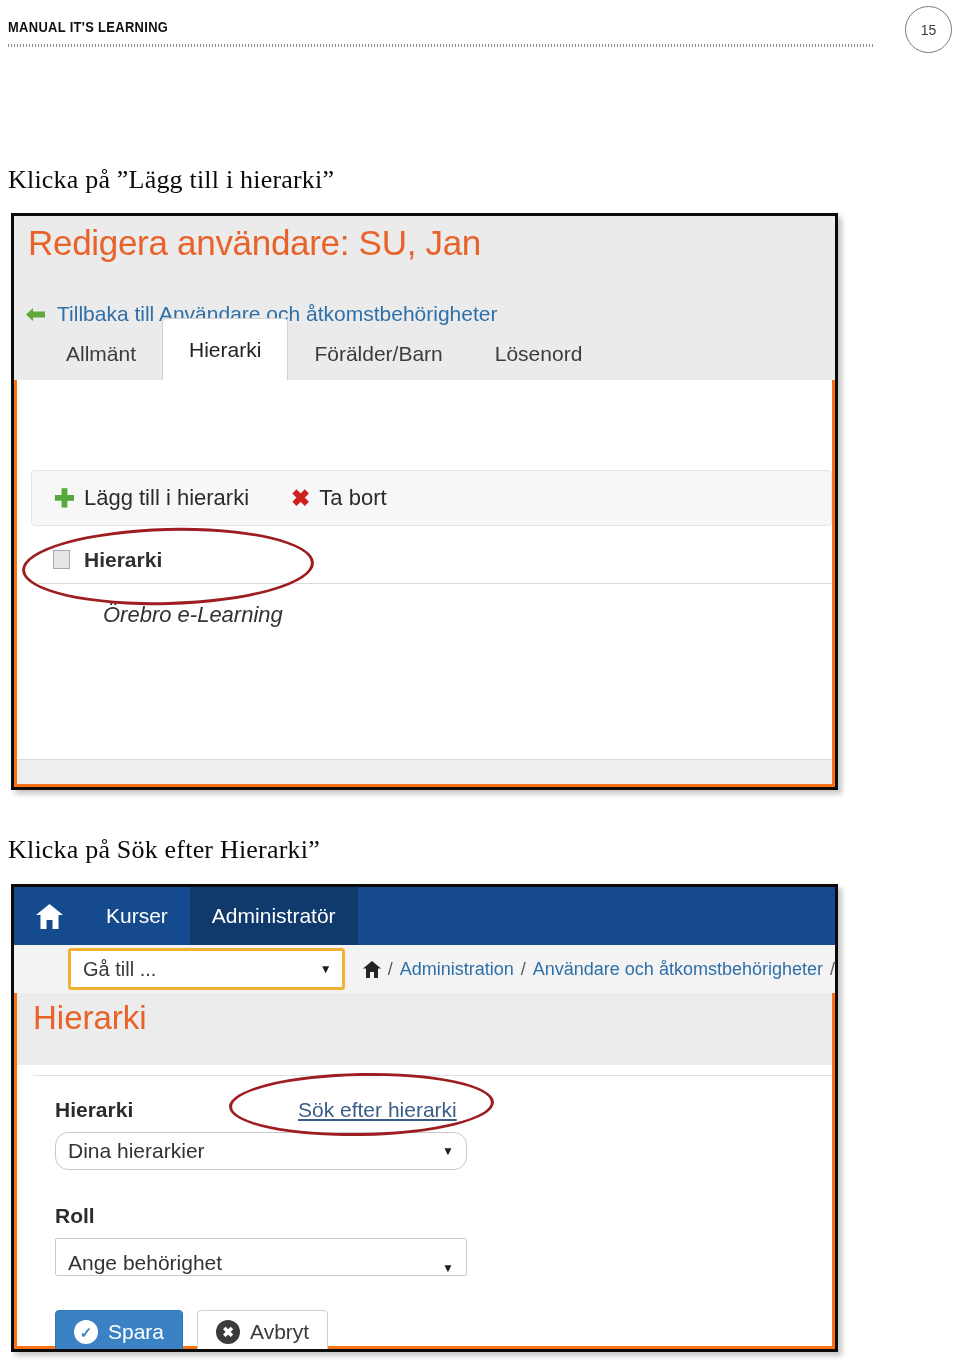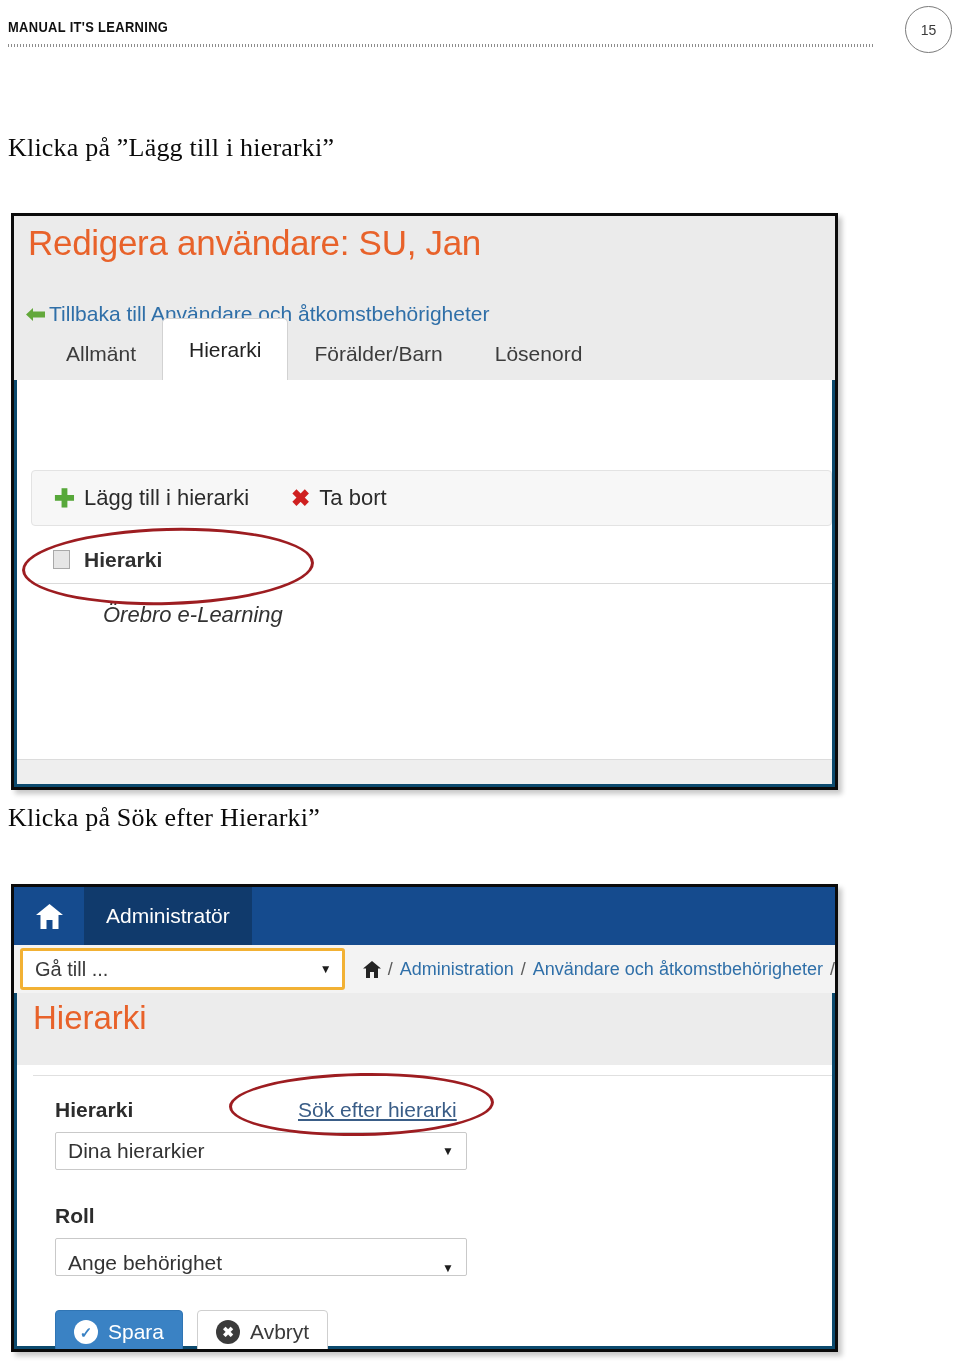--- a/index.html
+++ b/index.html
@@ -62,28 +62,29 @@
   }
 
   
   .doc-line {
     position: absolute;
     font-family: "Liberation Serif", serif;
     font-size: 26px;
     color: #0a0a0a;
     white-space: nowrap;
     letter-spacing: 0.2px;
+    margin-top: 32px;
   }
   #line-1 { left: 8px; top: 133px; }
   #line-2 { left: 8px; top: 803px; }
 
   
   .shot {
     position: absolute;
-    background: #0c4a6e;
+    background: #f97316;
     border: 3px solid #0b0b0b;
     box-sizing: border-box;
     box-shadow: 4px 4px 5px rgba(0,0,0,0.22);
     overflow: hidden;
     font-family: "Liberation Sans", sans-serif;
   }
   #shot-1 { left: 11px; top: 213px; width: 827px; height: 577px; }
   #shot-2 { left: 11px; top: 884px; width: 827px; height: 468px; }
 
   
@@ -102,21 +103,21 @@
     color: #e8622a;
     letter-spacing: -0.3px;
     white-space: nowrap;
   }
   .s1-back {
     position: absolute;
     left: 12px;
     top: 86px;
     display: flex;
     align-items: center;
-    gap: 4px;
+    gap: 12px;
     white-space: nowrap;
   }
   .back-arrow {
     width: 19px;
     height: 15px;
     display: block;
   }
   .s1-back-label {
     font-size: 21px;
     color: #2f6fa8;
@@ -287,20 +288,21 @@
   .s2-toolstrip {
     position: absolute;
     left: 0;
     top: 58px;
     width: 100%;
     height: 48px;
     background: #f3f3f3;
     display: flex;
     align-items: center;
     box-sizing: border-box;
+    padding-left: 48px;
   }
   .goto-select {
     margin-left: 6px;
     width: 330px;
     height: 42px;
     background: #ffffff;
     border: 3px solid #f2b134;
     border-radius: 3px;
     box-sizing: border-box;
     display: flex;
@@ -382,21 +384,21 @@
     box-sizing: border-box;
     display: flex;
     align-items: center;
     justify-content: space-between;
     padding: 0 12px;
     font-size: 21px;
     color: #333333;
     height: 38px;
     width: 412px;
   }
-  #sel-hier { left: 22px; top: 56px; }
+  #sel-hier { left: 22px; top: 56px; border-radius: 13px; }
   #sel-roll { left: 22px; top: 162px; align-items: flex-end; }
   #lbl-hier { left: 22px; top: 22px; }
   #lbl-roll { left: 22px; top: 128px; }
 
   .btn-row {
     position: absolute;
     left: 22px;
     top: 234px;
     display: flex;
     align-items: center;
@@ -510,20 +512,21 @@
 <div class="doc-line" id="line-2">Klicka på Sök efter Hierarki”</div>
 
 <div class="shot" id="shot-2">
 
   <div class="s2-navbar">
     <div class="nav-home">
       <svg class="home-glyph" viewBox="0 0 27 25">
         <polygon points="13.5,0 27,11 22.5,11 22.5,25 16.5,25 16.5,16 10.5,16 10.5,25 4.5,25 4.5,11 0,11" fill="#ffffff"></polygon>
       </svg>
     </div>
+    <div class="nav-item">Kurser</div>
     <div class="nav-item active">Administratör</div>
   </div>
 
   <div class="s2-toolstrip">
     <div class="goto-select">
       <span>Gå till ...</span>
       <span class="caret">▼</span>
     </div>
     <div class="breadcrumb">
       <svg class="crumb-home" viewBox="0 0 18 17">

